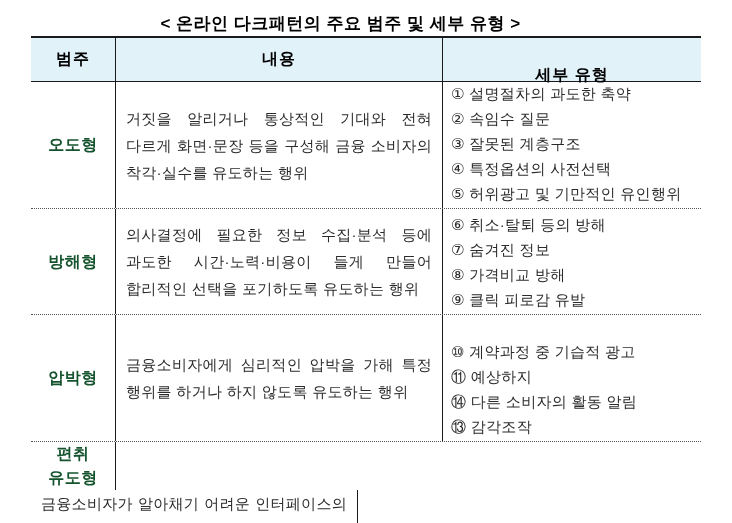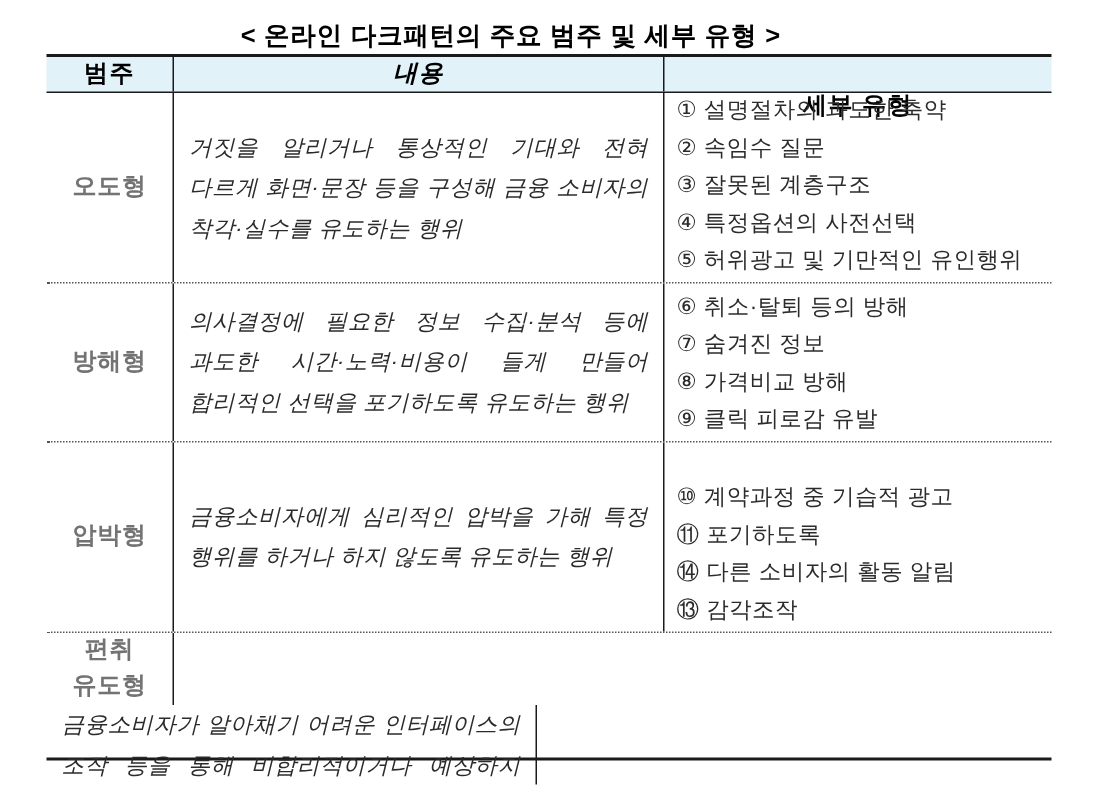--- a/index.html
+++ b/index.html
@@ -14,37 +14,37 @@
     text-align: center; font-size: 17px; font-weight: bold;
     color: var(--title-text, #000); letter-spacing: 0.5px;
   }
   .dp-table {
     position: absolute; left: 31px; top: 36px; width: 670px;
     border-top: 2px solid var(--border-dark, #1a1a1a);
     border-bottom: 2px solid var(--border-dark, #1a1a1a);
   }
   .row { display: flex; width: 100%; }
   .row.header {
-    height: 24px; background: var(--header-bg, #e2f2f9);
+    height: 44px; background: var(--header-bg, #e2f2f9);
     border-bottom: 1.5px solid var(--border-dark, #1a1a1a);
   }
   .row.r1 { height: 126px; }
   .row.r2 { height: 106px; border-top: 1px dotted var(--divider-dotted, #555); }
   .row.r3 { height: 127px; border-top: 1px dotted var(--divider-dotted, #555); }
   .row.r4 { height: 83.5px; border-top: 1px dotted var(--divider-dotted, #555); flex-direction: column; }
   .cell { display: flex; align-items: center; }
   .c1 { width: 85px; border-right: 1px solid var(--border-dark, #1a1a1a); justify-content: center; }
-  .c2 { width: 327px; border-right: 1px solid var(--border-dark, #1a1a1a); font-style: italic; }
+  .c2 { width: 327px; border-right: 1px solid var(--border-dark, #1a1a1a); }
   .c3 { flex: 1; margin-top: 32px; }
   .th {
     font-weight: bold; font-size: 16px; color: #000;
     justify-content: center; letter-spacing: 1px;
   }
   .cat {
-    font-weight: bold; font-size: 16px; color: #737373;
+    font-weight: bold; font-size: 16px; color: #14532d;
     text-align: center; padding: 0 13px; line-height: 1.5;
     word-break: keep-all; letter-spacing: 0.5px;
   }
   .body-text {
     font-size: 15px; line-height: 27px; padding: 0 10px;
     text-align: justify; word-break: keep-all; letter-spacing: 0.3px;
   }
   .details {
     flex-direction: column; align-items: stretch; justify-content: flex-end;
     padding: 2px 4px 2px 8px;
@@ -94,21 +94,21 @@
     </div>
   </div>
 
   <div class="row r3">
     <div class="cell c1 cat">압박형</div>
     <div class="cell c2">
         <div class="body-text">금융소비자에게 심리적인 압박을 가해 특정 행위를 하거나 하지 않도록 유도하는 행위</div>
       </div>
     <div class="cell c3 details">
       <div class="detail-item">⑩ 계약과정 중 기습적 광고</div>
-      <div class="detail-item">⑪ 포기하도록</div>
+      <div class="detail-item">⑪ 예상하지</div>
       <div class="detail-item">⑭ 다른 소비자의 활동 알림</div>
       <div class="detail-item">⑬ 감각조작</div>
     </div>
   </div>
 
   <div class="row r4">
     <div class="cell c1 cat">편취 유도형</div>
     <div class="cell c2">
         <div class="body-text">금융소비자가 알아채기 어려운 인터페이스의 조작 등을 통해 비합리적이거나 예상하지 못한 지출을 유도하는 행위</div>
       </div>

